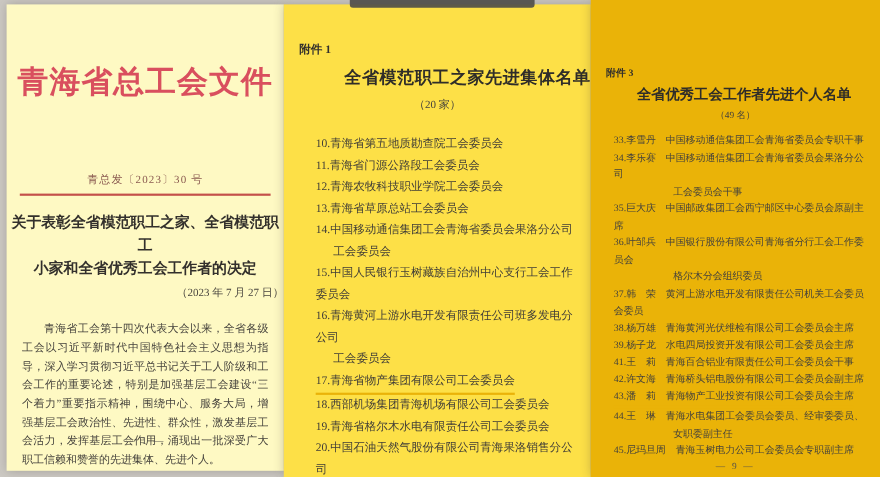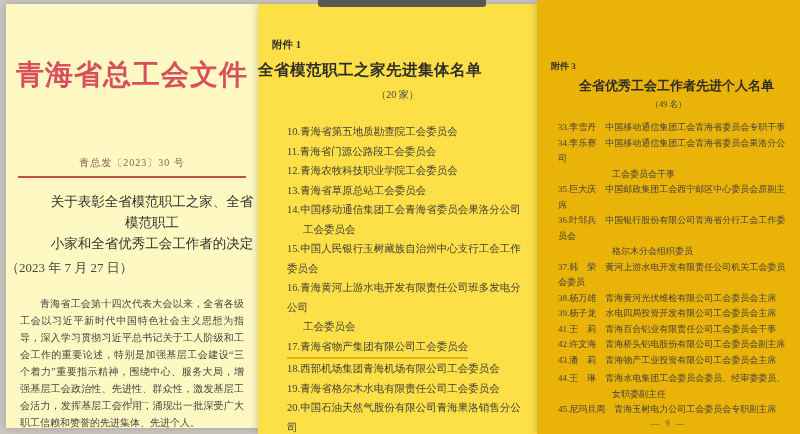--- a/index.html
+++ b/index.html
@@ -17,33 +17,33 @@
     font-size:28px;font-weight:bold;letter-spacing:1px;
     color:#d94f5e;white-space:nowrap;
   }
   .doc-number{
     margin-top:62px;text-align:center;
     font-size:10px;letter-spacing:1px;color:#8a5a50;
   }
   .red-rule{margin:6px 12px 0 12px;height:2px;background:#c4504a;}
   .doc-title{
     margin-top:13px;text-align:center;
-    font-size:13.5px;font-weight:normal;line-height:21px;color:#33302c;padding-left:40px;
-  }
-  .doc-date{margin-top:5px;text-align:left;font-size:13px;color:#4a463f;}
+    font-size:13.5px;font-weight:bold;line-height:21px;color:#33302c;
+  }
+  .doc-date{margin-top:5px;text-align:right;font-size:10px;color:#4a463f;}
   .doc-body{
     margin:18px 14px 0 14px;
     font-size:10px;line-height:17px;text-align:justify;
     text-indent:2em;color:#45423c;
   }
   .page-num{position:absolute;bottom:22px;left:0;right:0;text-align:center;font-size:9px;color:#55524c;letter-spacing:2px;}
   
   .page-mid{left:258px;top:4px;width:279px;height:430px;background:#fde047;}
   .attach-mid{margin:34px 0 0 14px;font-size:10.5px;font-weight:bold;color:#33302c;}
-  .mid-title{margin-top:8px;text-align:left;font-size:15.5px;font-weight:bold;letter-spacing:.5px;color:#2f2d29;white-space:nowrap;}
+  .mid-title{margin-top:8px;text-align:right;font-size:15.5px;font-weight:bold;letter-spacing:.5px;color:#2f2d29;white-space:nowrap;}
   .mid-count{margin-top:7px;text-align:center;font-size:10px;color:#45423c;}
   .mid-list{margin:20px 8px 0 29px;font-size:10.5px;line-height:19.5px;color:#403d37;}
   .mid-list .line2{padding-left:16px;}
   
   .page-right{left:537px;top:0;width:263px;height:434px;background:#eab308;}
   .attach-right{margin:60px 0 0 14px;font-size:9px;font-weight:bold;color:#33302c;}
   .r-title{margin-top:4px;text-align:center;font-size:13px;font-weight:bold;color:#2f2d29;white-space:nowrap;padding-left:16px;}
   .r-count{margin-top:4px;text-align:center;font-size:8.5px;color:#45423c;}
   .r-list{margin:9px 6px 0 21px;font-size:9px;line-height:15.5px;color:#45423c;}
   .r-list .line2{padding-left:54px;}

